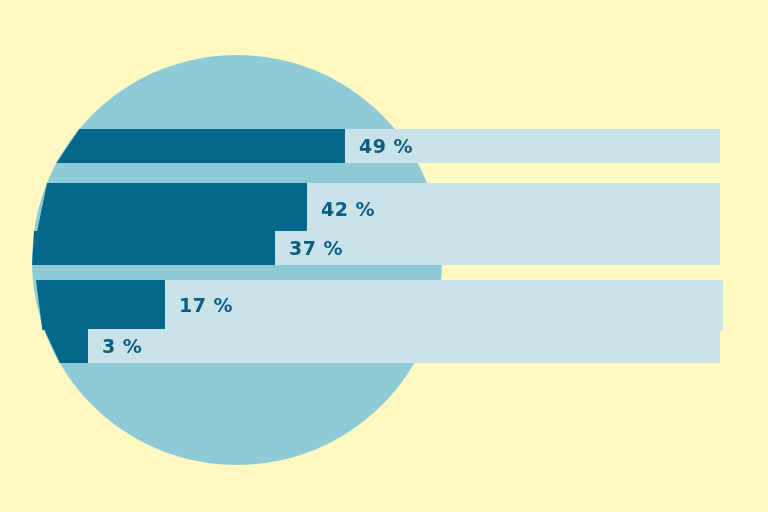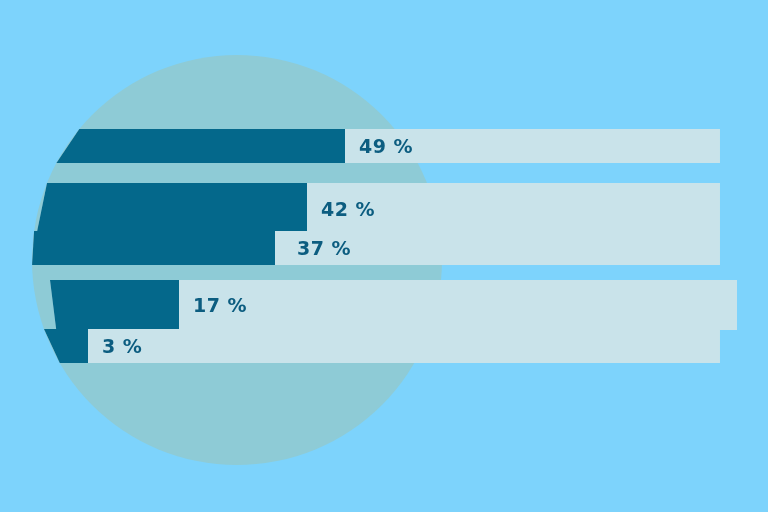--- a/index.html
+++ b/index.html
@@ -64,45 +64,45 @@
     color: #0c5d80;
     font-size: 19px;
     font-weight: bold;
     letter-spacing: 0.5px;
     white-space: nowrap;
   }
 </style>
 </head>
 <body>
 
-<div id="infographic" style="background: #7dd3fc;">
+<div id="infographic" style="background: #fef9c3;">
 
   <div id="backdrop-circle" style="background: rgb(142, 203, 214); left: 32px; top: 55px; width: 410px; height: 410px;"></div>
 
   <div id="bars-layer">
 
     <div class="bar-row" id="row-0" style="left: 56.401px; top: 129px; width: 663.599px; height: 34px; clip-path: polygon(3.45% 0%, 100% 0%, 100% 100%, 0% 100%);">
       <div class="bar-track" style="background: rgb(201, 227, 234); width: 100%;"></div>
       <div class="bar-fill" style="background: rgb(4, 104, 139); width: 288.599px;"></div>
       <div class="bar-label" style="color: rgb(12, 93, 128); left: 302.599px;">49 %</div>
     </div>
 
     <div class="bar-row" id="row-1" style="left: 36.5605px; top: 183px; width: 683.44px; height: 51px; clip-path: polygon(1.53% 0%, 100% 0%, 100% 100%, 0% 100%);">
       <div class="bar-track" style="background: rgb(201, 227, 234); width: 100%;"></div>
       <div class="bar-fill" style="background: rgb(4, 104, 139); width: 270.44px;"></div>
       <div class="bar-label" style="color: rgb(12, 93, 128); left: 284.44px;">42 %</div>
     </div>
 
     <div class="bar-row" id="row-2" style="left: 32.061px; top: 231px; width: 687.939px; height: 34px; clip-path: polygon(0.29% 0%, 100% 0%, 100% 100%, 0% 100%);">
       <div class="bar-track" style="background: rgb(201, 227, 234); width: 100%;"></div>
       <div class="bar-fill" style="background: rgb(4, 104, 139); width: 242.939px;"></div>
-      <div class="bar-label" style="color: rgb(12, 93, 128); left: 256.939px; margin-left: 8px;">37 %</div>
+      <div class="bar-label" style="color: rgb(12, 93, 128); left: 256.939px;">37 %</div>
     </div>
 
-    <div class="bar-row" id="row-3" style="left: 50px; top: 280px; width: 687.022px; height: 50px; clip-path: polygon(0% 0%, 100% 0%, 100% 100%, 0.91% 100%);">
+    <div class="bar-row" id="row-3" style="left: 36px; top: 280px; width: 687.022px; height: 50px; clip-path: polygon(0% 0%, 100% 0%, 100% 100%, 0.91% 100%);">
       <div class="bar-track" style="background: rgb(201, 227, 234); width: 100%;"></div>
       <div class="bar-fill" style="background: rgb(4, 104, 139); width: 129.022px;"></div>
       <div class="bar-label" style="color: rgb(12, 93, 128); left: 143.022px;">17 %</div>
     </div>
 
     <div class="bar-row" id="row-4" style="left: 43.9611px; top: 329px; width: 676.039px; height: 34px; clip-path: polygon(0% 0%, 100% 0%, 100% 100%, 2.34% 100%);">
       <div class="bar-track" style="background: rgb(201, 227, 234); width: 100%;"></div>
       <div class="bar-fill" style="background: rgb(4, 104, 139); width: 44.0389px;"></div>
       <div class="bar-label" style="color: rgb(12, 93, 128); left: 58.0389px;">3 %</div>
     </div>

